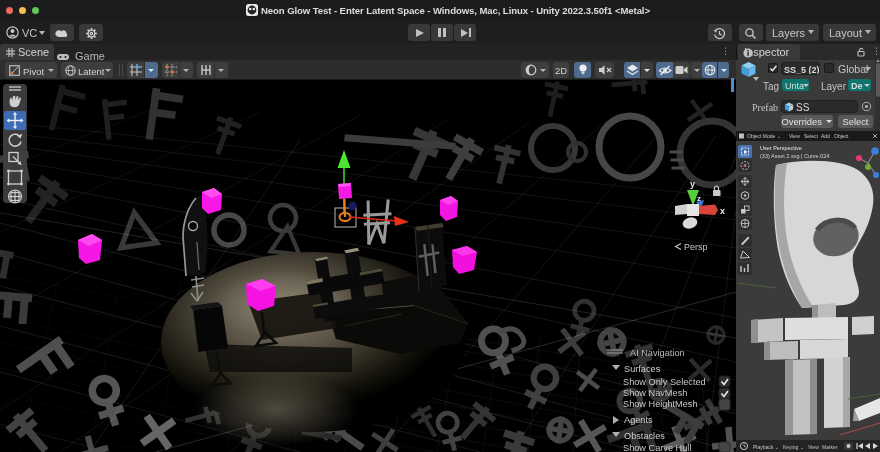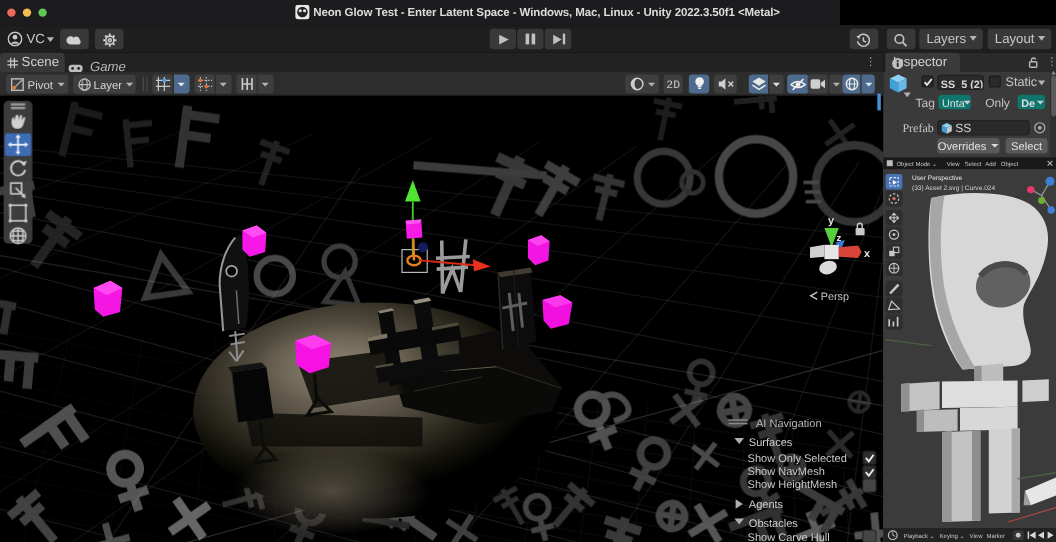--- a/index.html
+++ b/index.html
@@ -1,33 +1,33 @@
 <!DOCTYPE html>
 <html><head>
 <meta charset="utf-8">
 <style>
   html,body{margin:0;padding:0;background:#000;}
   *{box-sizing:border-box;font-family:"Liberation Sans",sans-serif;}
   #app{position:relative;width:880px;height:452px;background:#000;overflow:hidden;}
   .abs{position:absolute;}
   
-  #titlebar{left:0;top:0;width:700px;height:21px;background:#1c1c1e;}
+  #titlebar{left:0;top:0;width:880px;height:21px;background:#1c1c1e;}
   .light{width:7px;height:7px;border-radius:50%;top:7px;}
   #title{top:5px;font-size:9.6px;font-weight:bold;color:#dcdcdc;letter-spacing:-0.1px;white-space:nowrap;}
   
   #toolbar{left:0;top:21px;width:880px;height:23px;background:#1e1e1e;}
   .tbtn{background:#383838;border-radius:3px;height:17px;top:3px;}
   .tflat{color:#c8c8c8;font-size:11px;}
   
   #tabrow{left:0;top:44px;width:736px;height:16px;background:#222223;}
   #insp-tabrow{left:736px;top:44px;width:144px;height:16px;background:#2a2a2a;border-left:1px solid #151515;}
   .tab{height:16px;font-size:11px;color:#d2d2d2;padding:2px 7px 0 6px;border-radius:3px 3px 0 0;}
   
   #scenebar{left:0;top:60px;width:736px;height:20px;background:#2d2d2d;border-bottom:1px solid #1a1a1a;}
-  .sbtn{background:#3e3e3e;height:16px;top:2px;border-radius:3px;color:#d8d8d8;font-size:10px;font-family:Liberation Mono, monospace;}
+  .sbtn{background:#3e3e3e;height:16px;top:2px;border-radius:3px;color:#d8d8d8;font-size:10px;}
   .sblue{background:#4e6b8d;}
   
   #viewport{left:0;top:80px;width:736px;height:372px;background:#000;}
   
   #inspector{left:736px;top:60px;width:156px;height:71px;background:#3a3a3a;}
   .ilabel{color:#c4c4c4;font-size:10px;}
   .ifield{background:#2a2a2a;border:1px solid #212121;border-radius:3px;color:#dadada;}
   .idrop{background:#0f766e;border-radius:3px;color:#dedede;font-size:10px;}
   .ibtn{background:#595959;border-radius:3px;color:#e2e2e2;font-size:9.3px;text-align:center;}
   
@@ -114,21 +114,21 @@
       <svg class="abs" style="left:6px;top:4px" width="9" height="9" viewBox="0 0 9 9">
         <g stroke="#cfcfcf" stroke-width="1">
             <line x1="3" y1="0" x2="3" y2="9"></line>
             <line x1="6" y1="0" x2="6" y2="9"></line>
             <line x1="0" y1="3" x2="9" y2="3"></line>
             <line x1="0" y1="6" x2="9" y2="6"></line>
           </g>
       </svg>
       <span style="padding-left:12px">Scene</span>
     </div>
-    <div class="abs tab" style="left:55px;top:4px;width:44px;color:#b8b8b8;font-style:italic;">
+    <div class="abs tab" style="left:55px;top:4px;width:44px;color:#b8b8b8;">
       <svg class="abs" style="left:2px;top:5px" width="12" height="8" viewBox="0 0 12 8">
         <rect x="0" y="1" width="12" height="6" rx="3" fill="#bdbdbd"></rect>
         <circle cx="3.5" cy="4" r="1.1" fill="#222"></circle>
           <circle cx="8.5" cy="4" r="1.1" fill="#222"></circle>
       </svg>
       <span style="padding-left:14px">Game</span>
     </div>
     <div class="abs" style="left:721px;top:2px;color:#aaa;font-size:9px;letter-spacing:0;">⋮</div>
   </div>
   <div id="insp-tabrow" class="abs">
@@ -155,21 +155,21 @@
       <circle cx="3" cy="8" r="1.6" fill="#e07b39"></circle>
     </svg>
     <div class="abs" style="left:23px;top:5.5px;color:#d4d4d4;font-size:9.5px;">Pivot</div>
     <div class="abs" style="left:48px;top:9px;width:0;height:0;border-left:3px solid transparent;border-right:3px solid transparent;border-top:3.6px solid #b4b4b4;"></div>
     <div class="abs sbtn" style="left:61px;width:52px;"></div>
     <svg class="abs" style="left:65px;top:5px" width="11" height="11" viewBox="0 0 11 11">
       <circle cx="5.5" cy="5.5" r="4.7" fill="none" stroke="#bbb" stroke-width="1.1"></circle>
       <ellipse cx="5.5" cy="5.5" rx="2.2" ry="4.7" fill="none" stroke="#bbb" stroke-width="0.9"></ellipse>
       <line x1="0.8" y1="5.5" x2="10.2" y2="5.5" stroke="#bbb" stroke-width="0.9"></line>
     </svg>
-    <div class="abs" style="left:78px;top:5.5px;color:#d4d4d4;font-size:9.5px;">Layer</div>
+    <div class="abs" style="left:78px;top:5.5px;color:#d4d4d4;font-size:9.5px;">Latent</div>
     <div class="abs" style="left:105px;top:9px;width:0;height:0;border-left:3px solid transparent;border-right:3px solid transparent;border-top:3.6px solid #b4b4b4;"></div>
     <div class="abs" style="left:119px;top:4px;width:1px;height:12px;background:#4a4a4a;"></div>
     <div class="abs" style="left:122px;top:4px;width:1px;height:12px;background:#4a4a4a;"></div>
 
     <div class="abs sbtn" style="left:127px;width:17px;border-radius:3px 0 0 3px;"></div>
     <div class="abs sbtn sblue" style="left:145px;width:13px;border-radius:0 3px 3px 0;"></div>
     <svg class="abs" style="left:130px;top:4px" width="12" height="12" viewBox="0 0 12 12">
       <g stroke="#c9c9c9" stroke-width="1">
           <line x1="2" y1="0" x2="2" y2="12"></line>
           <line x1="7" y1="0" x2="7" y2="12"></line>
@@ -646,29 +646,29 @@
     <div class="abs" style="left:17px;top:17px;width:0;height:0;border-left:3.5px solid transparent;border-right:3.5px solid transparent;border-top:4px solid #b4b4b4;"></div>
 
     <div class="abs" style="left:32px;top:3px;width:10px;height:10px;background:#2a2a2a;border:1px solid #1a1a1a;border-radius:2px;"></div>
     <svg class="abs" style="left:33px;top:4px" width="9" height="9" viewBox="0 0 9 9">
         <path d="M1.5 4.5 L3.5 6.7 L7.5 1.8" fill="none" stroke="#e8e8e8" stroke-width="1.5"></path>
       </svg>
 
     <div class="abs ifield" style="left:45px;top:2px;width:39px;height:13px;font-size:9px;font-weight:bold;padding:2px 0 0 2px;white-space:nowrap;overflow:hidden;">SS_5 (2)</div>
 
     <div class="abs" style="left:88px;top:3px;width:10px;height:10px;background:#2a2a2a;border:1px solid #1a1a1a;border-radius:2px;"></div>
-    <div class="abs ilabel" style="left:102px;top:3px;font-size:10.5px;">Static</div>
+    <div class="abs ilabel" style="left:102px;top:3px;font-size:10.5px;">Global</div>
     <div class="abs" style="left:129px;top:7px;width:0;height:0;border-left:3.5px solid transparent;border-right:3.5px solid transparent;border-top:4px solid #b4b4b4;"></div>
 
     <div class="abs" style="left:-5px;top:18px;width:3px;height:14px;background:#4a90d9;"></div>
 
     <div class="abs ilabel" style="left:27px;top:20.5px;">Tag</div>
     <div class="abs idrop" style="left:46px;top:19px;width:27px;height:12px;padding:1.5px 0 0 3px;font-size:9px;">Unta</div>
     <div class="abs" style="left:66.5px;top:24px;width:0;height:0;border-left:3px solid transparent;border-right:3px solid transparent;border-top:3.6px solid #ccc;"></div>
-    <div class="abs ilabel" style="left:85px;top:20.5px;">Only</div>
+    <div class="abs ilabel" style="left:85px;top:20.5px;">Layer</div>
     <div class="abs idrop" style="left:112px;top:19px;width:23px;height:12px;padding:1.5px 0 0 3px;font-weight:bold;font-size:9px;">De</div>
     <div class="abs" style="left:128px;top:24px;width:0;height:0;border-left:3px solid transparent;border-right:3px solid transparent;border-top:3.6px solid #ccc;"></div>
 
     <div class="abs ilabel" style="left:16px;top:42px;font-family:Liberation Serif, serif;">Prefab</div>
     <div class="abs ifield" style="left:45px;top:40px;width:77px;height:13px;"></div>
     <svg class="abs" style="left:48px;top:42px" width="10" height="10" viewBox="0 0 17 17">
       <polygon points="8.5,1 15.5,4.5 8.5,8 1.5,4.5" fill="#8fd1f5"></polygon>
       <polygon points="1.5,4.5 8.5,8 8.5,16 1.5,12.5" fill="#3f9fd9"></polygon>
       <polygon points="15.5,4.5 8.5,8 8.5,16 15.5,12.5" fill="#c9c9c9"></polygon>
     </svg>

